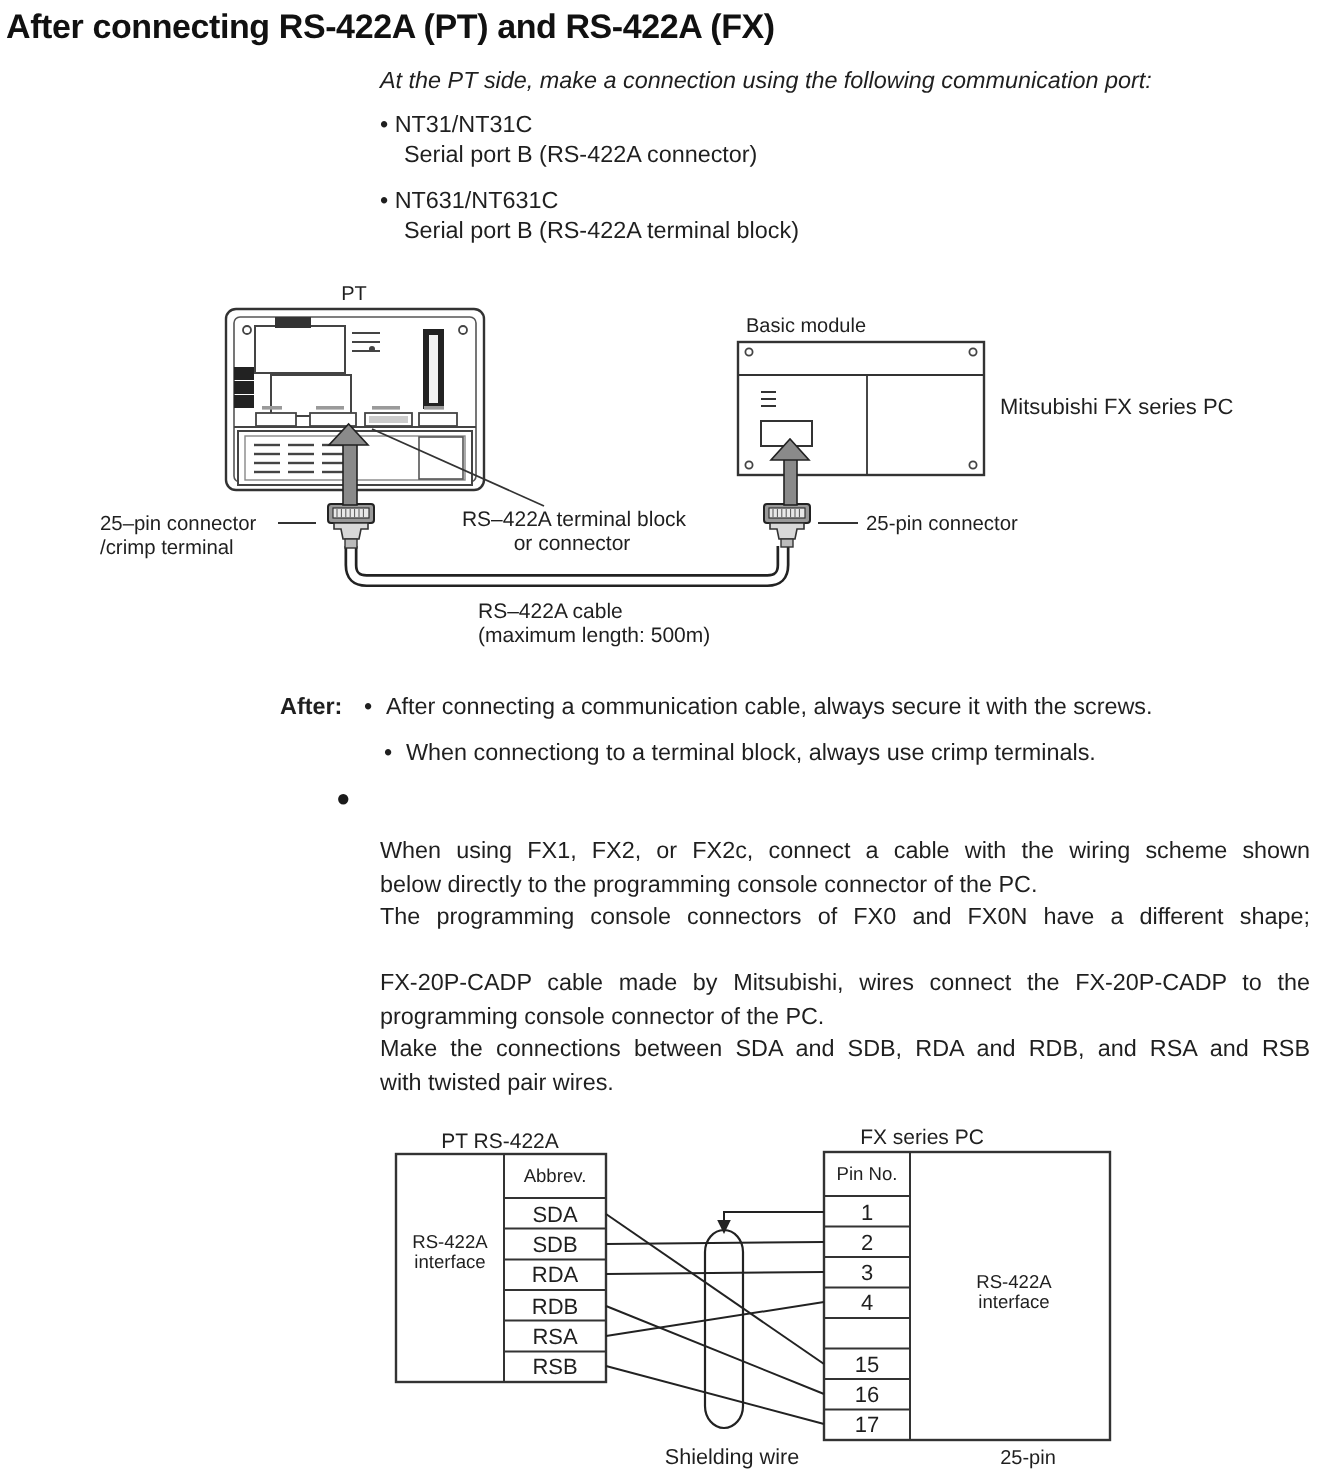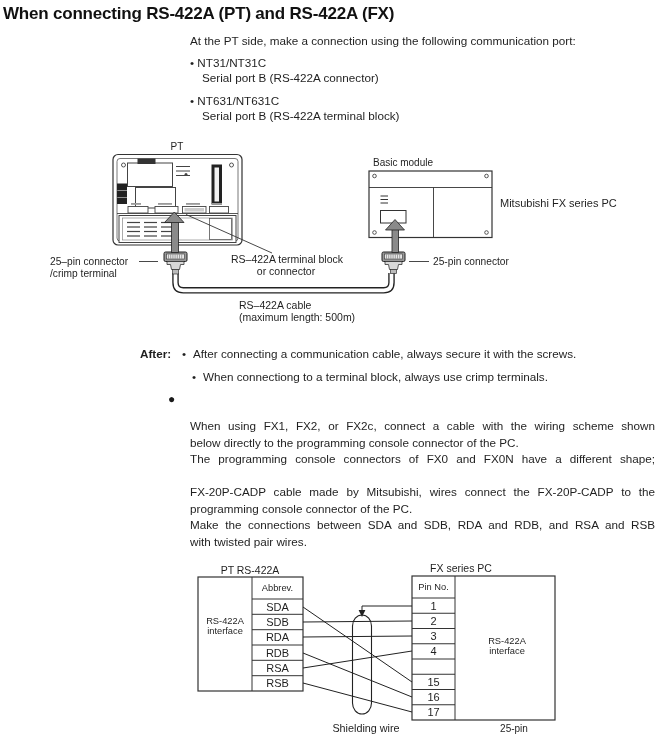--- a/index.html
+++ b/index.html
@@ -16,23 +16,23 @@
   svg text{font-family:"Liberation Sans","DejaVu Sans",sans-serif;fill:#1f1f1f;}
   .wire{stroke:#222;stroke-width:1;fill:none;}
   .cellline{stroke:#333;stroke-width:1;}
   .boxline{stroke:#333;stroke-width:1.2;fill:#fff;}
 </style>
 </head>
 <body>
 
 <div class="page">
 
-  <h1 class="title abs" style="left:3px;top:4px;">When connecting RS-422A (PT) and RS-422A (FX)</h1>
-
-  <div class="body-txt abs" style="left:190px;top:33px;">At the PT side, make a connection using the following communication port:</div>
+  <h1 class="title abs" style="left:3px;top:4px;">After connecting RS-422A (PT) and RS-422A (FX)</h1>
+
+  <div class="body-txt abs" style="left:190px;top:33px;font-style:italic;">At the PT side, make a connection using the following communication port:</div>
 
   <div class="body-txt abs" style="left:190px;top:55px;">
     <span>•</span>
     <span>NT31/NT31C</span>
   </div>
   <div class="body-txt abs" style="left:202px;top:70px;">Serial port B (RS-422A connector)</div>
 
   <div class="body-txt abs" style="left:190px;top:93px;">
     <span>•</span>
     <span>NT631/NT631C</span>

